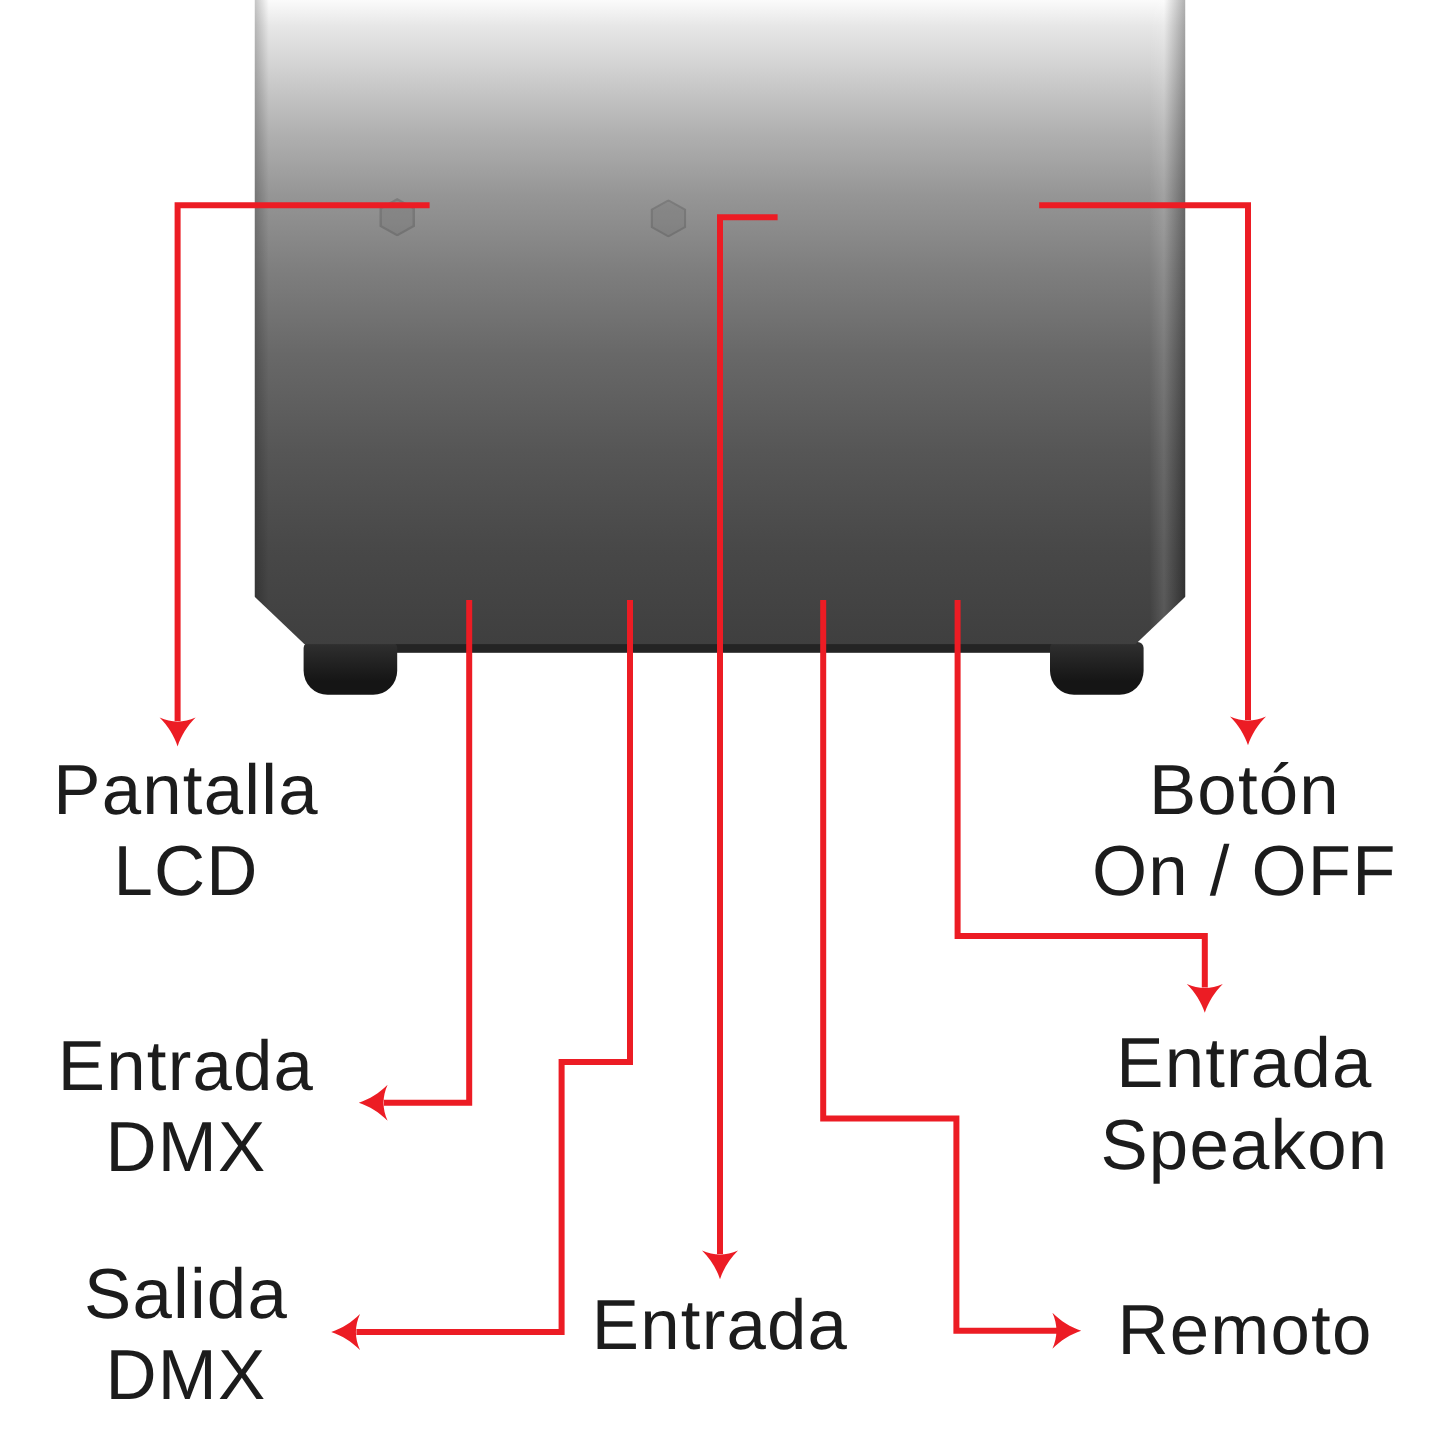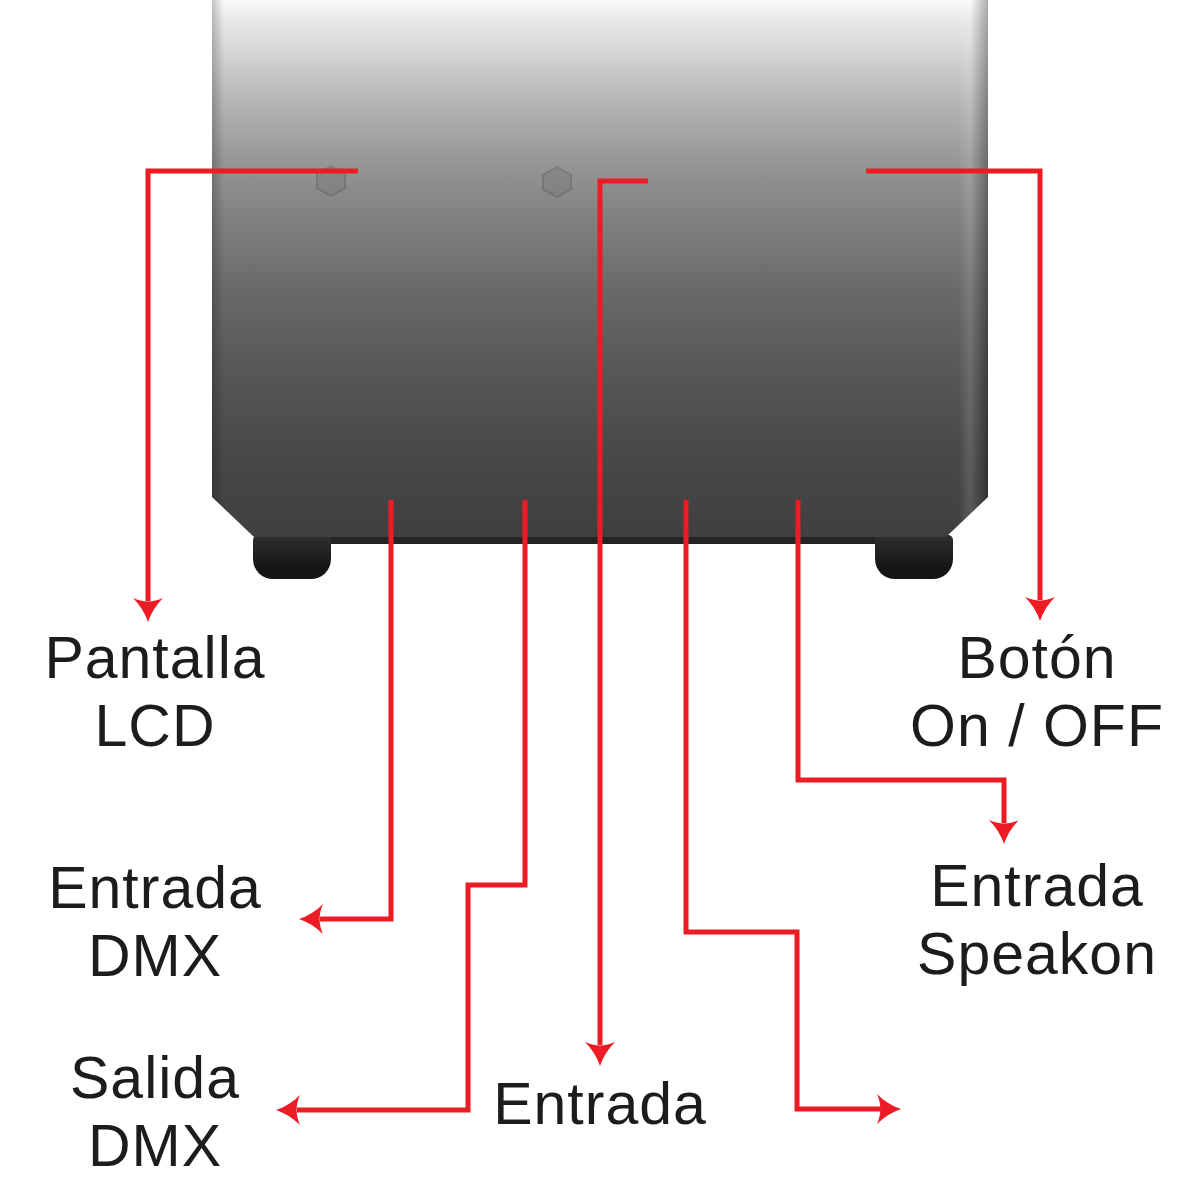--- a/index.html
+++ b/index.html
@@ -245,14 +245,17 @@
     <div>Entrada</div>
     <div>Speakon</div>
   </div>
   <div class="ann" style="left:-10px;top:1044px;width:330px;">
     <div>Salida</div>
     <div>DMX</div>
   </div>
   <div class="ann" style="left:450px;top:1070px;width:300px;">
     <div>Entrada</div>
   </div>
+  <div class="ann" style="left:880px;top:1074px;width:315px;">
+    <div>Remoto</div>
+  </div>
 
 </div>
 
 </body></html>

